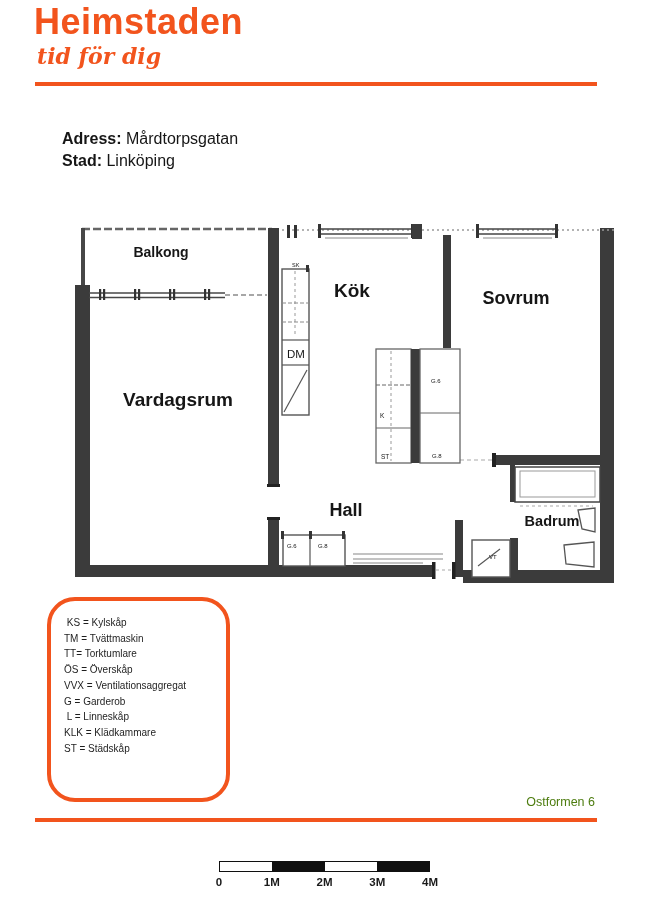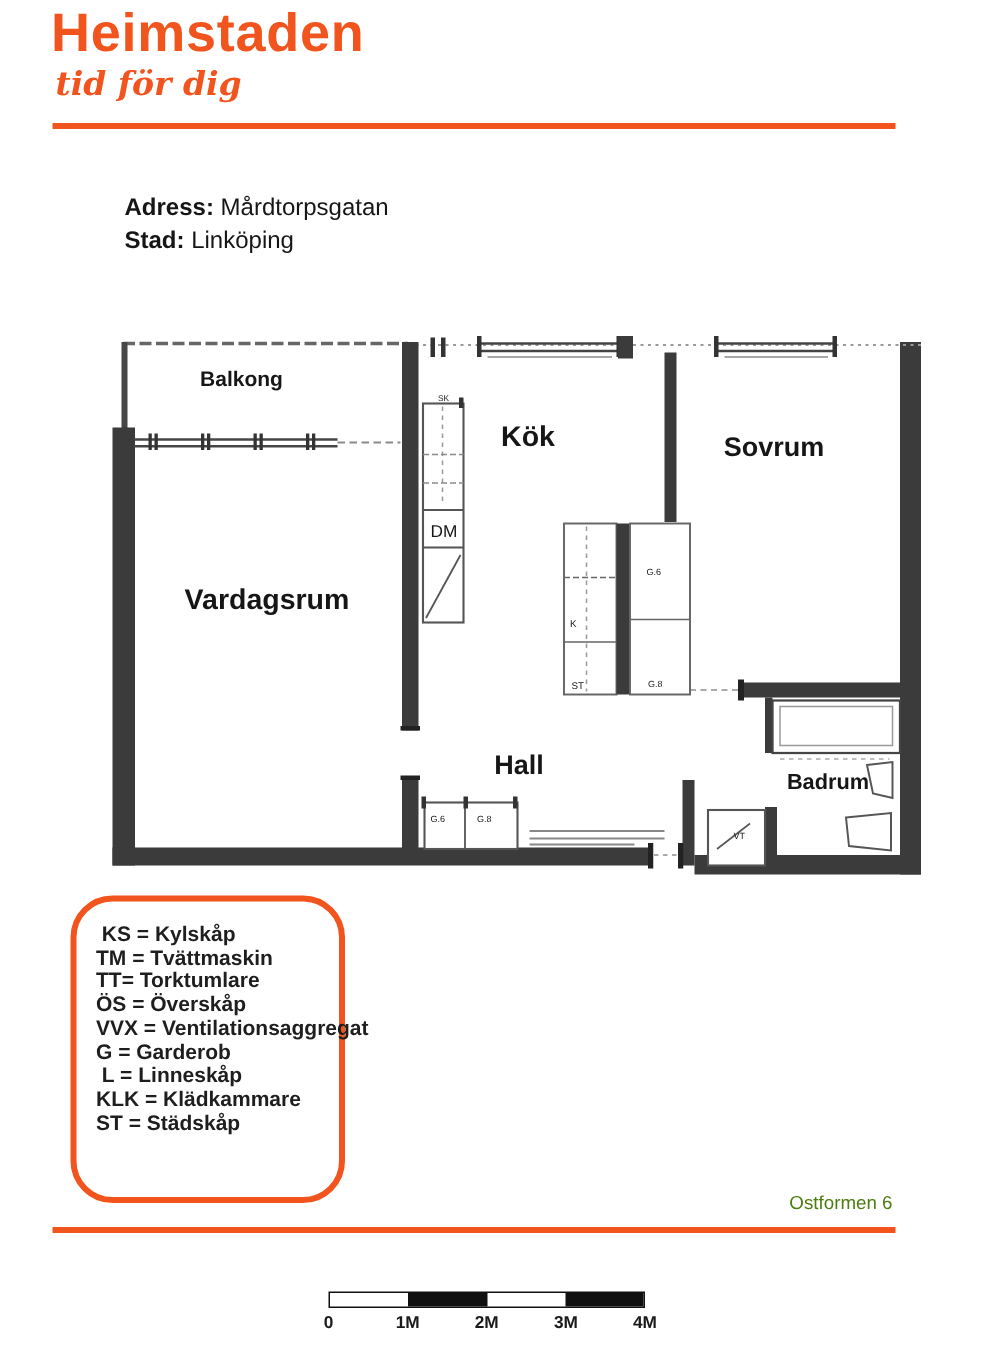--- a/index.html
+++ b/index.html
@@ -7,30 +7,30 @@
   .page{position:relative;width:663px;height:900px;background:#ffffff;overflow:hidden;
         font-family:"Liberation Sans",sans-serif;color:var(--ink);}
   .logo{position:absolute;left:34px;top:1px;font-size:36px;font-weight:800;
         letter-spacing:0.5px;color:var(--orange);}
   .tagline{position:absolute;left:37px;top:43px;font-family:"DejaVu Serif",serif;
         font-style:italic;font-weight:700;font-size:22px;color:var(--orange);}
   .rule{position:absolute;left:35px;width:562px;height:4px;background:var(--orange);}
   .rule-top{top:82px;}
   .rule-bottom{top:818px;}
   .address{position:absolute;left:62px;top:128px;font-size:16px;line-height:21.5px;color:#161616;}
-  .addr-label{font-weight:700;margin-left:21px;}
+  .addr-label{font-weight:700;}
   .floorplan{position:absolute;left:73px;top:218px;width:562px;height:375px;}
   .floorplan svg{display:block;}
   .floorplan text{font-family:"Liberation Sans",sans-serif;fill:#161616;}
   .room-label{font-weight:bold;}
   .tiny-label{fill:#333;}
   .legend{position:absolute;left:47px;top:597px;width:183px;height:205px;
         border:4px solid var(--orange);border-radius:28px;box-sizing:border-box;
         padding:14px 6px 0 13px;background:#fff;}
-  .legend-row{font-size:14px;line-height:15.7px;color:#1e1e1e;white-space:pre;font-weight:bold;}
+  .legend-row{font-size:10px;line-height:15.7px;color:#1e1e1e;white-space:pre;}
   .plan-name{position:absolute;right:68px;top:795px;font-size:12.5px;color:#4d7c0f;}
   .scalebar{position:absolute;left:219px;top:861px;width:211px;height:32px;}
   .scale-track{display:flex;height:9px;border:1.7px solid #101010;background:#fff;}
   .scale-seg{flex:1;}
   .scale-seg.filled{background:#101010;}
   .scale-labels{position:relative;height:16px;}
   .scale-labels span{position:absolute;top:4px;transform:translateX(-50%);
         font-size:11.5px;font-weight:700;color:#1a1a1a;}
   .sl-0{left:0%;} .sl-1{left:25%;} .sl-2{left:50%;} .sl-3{left:75%;} .sl-4{left:100%;}
 </style>

